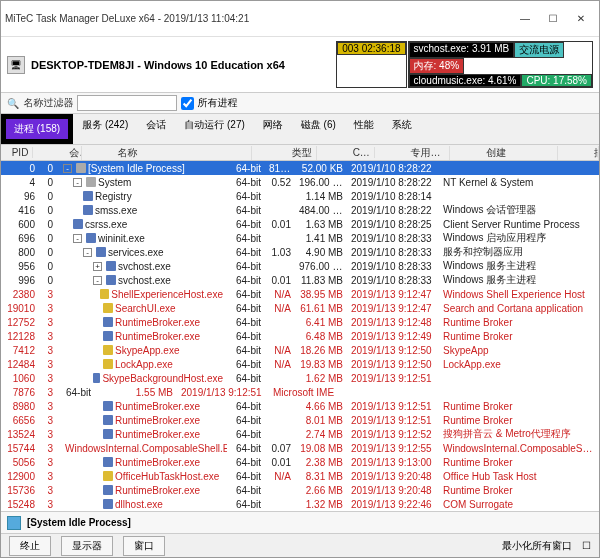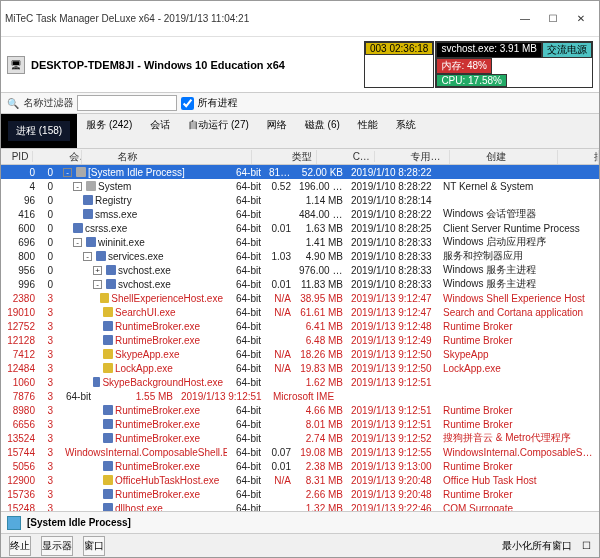--- a/index.html
+++ b/index.html
@@ -20,39 +20,39 @@
 .sb-black { background:#000; }
 .sb-teal { background:#4ec3c3;color:#000;}
 .sb-red { background:#c33;}
 .sb-green {background:#2a6;}
 .toolbar { display:flex;align-items:center; gap: 4px; padding: 2px 6px; border-top:1px solid #ccc; border-bottom: 1px solid #ccc; background:#f7f7f7;}
 .toolbar .searchlbl { font-size:10px; color:#333; }
 .toolbar .searchbox { border:1px solid #aaa; height:16px; width:100px; padding:0 2px; font-size:10px;}
 .toolbar .chk { display:flex;align-items:center;gap:3px;font-size:10px;}
 .tabs { display:flex; border-bottom:1px solid #ccc; background:#f0f0f0;}
 .tab { padding: 3px 8px; font-size:10px; cursor:pointer; border:1px solid transparent;}
-.tab.active { background:#0f172a; color:#fff; border:7px solid #000000;}
+.tab.active { background:#6d28d9; color:#fff; border:5px solid #000000;}
 .cols { display:flex; background:#f0f0f0; border-bottom:1px solid #ccc; font-size:10px; color:#333; height:16px; align-items:center;gap:32px;}
 .cols > div { padding: 0 4px; border-right:1px solid #ddd; overflow:hidden;white-space:nowrap;text-overflow:ellipsis;}
 .c-pid{width:38px;text-align:right;} .c-ses{width:18px;text-align:right;} .c-name{width:170px;} .c-type{width:38px;text-align:right;} .c-cpu{width:30px;text-align:right;} .c-mem{width:52px;text-align:right;} .c-created{width:92px;} .c-desc{flex:1;}
 .plist { flex:1; overflow-y:auto; overflow-x:hidden; background:#fff;}
 .prow { display:flex; height:14px; align-items:center; font-size:9px; color:#222; cursor:pointer;}
 .prow.sel { background:#2a6ed6; color:#fff;}
 .prow > div { padding: 0 4px; overflow:hidden;white-space:nowrap;text-overflow:ellipsis;}
 .prow .c-name { display:flex;align-items:center;gap:2px;}
 .prow .indent { display:inline-block;}
 .pico { width:10px;height:10px; background:#5c9; display:inline-block; border-radius:1px;}
 .pico.blue{background:#57b;} .pico.yel{background:#db3;} .pico.gray{background:#aaa;}
 .red { color:#c22 !important;}
 .tree-toggle { width:9px;height:9px;border:1px solid #888;display:inline-flex;align-items:center;justify-content:center;font-size:8px;line-height:7px;margin-right:2px;cursor:pointer;}
 .statusbar { border-top:1px solid #ccc; display:flex;align-items:center;padding:3px 6px;gap:6px;height:22px;background:#f7f7f7;}
 .statusbar .sico{width:14px;height:14px;background:#5ad;border:1px solid #38a;}
 .statusbar .sname{font-weight:bold;font-size:10px;}
 .bottombar { border-top:1px solid #ccc; display:flex;gap:10px;padding:4px 8px;height:24px;align-items:center;background:#f0f0f0;}
-.bbtn { border:1px solid #aaa;background:#f7f7f7;padding:2px 0;font-size:10px;cursor:pointer;}
+.bbtn { border:1px solid #aaa;background:#f7f7f7;padding:2px 10px;font-size:10px;cursor:pointer;}
 ::-webkit-scrollbar{width:12px;}::-webkit-scrollbar-track{background:#f0f0f0;}::-webkit-scrollbar-thumb{background:#c0c0c0;}
 </style>
 </head>
 <body>
 
 <div class="titlebar">
   <span class="title">MiTeC Task Manager DeLuxe  x64 - 2019/1/13 11:04:21</span>
   <div class="winbtns">
     <div class="winbtn">—</div>
     <div class="winbtn">☐</div>
@@ -73,20 +73,21 @@
       </div>
     <div class="sb">
       <div class="sb-row">
           <div class="sb-cell sb-black">svchost.exe: 3.91 MB</div>
           <div class="sb-cell sb-teal">交流电源</div>
         </div>
       <div class="sb-row">
           <div class="sb-cell sb-red">内存: 48%</div>
         </div>
       <div class="sb-row">
+          <div class="sb-cell sb-black">cloudmusic.exe: 4.61%</div>
           <div class="sb-cell sb-green">CPU: 17.58%</div>
         </div>
     </div>
   </div>
 </div>
 
 <div class="toolbar">
   <span>🔍</span>
   <span class="searchlbl">名称过滤器</span>
   <input class="searchbox" placeholder="" style="">

